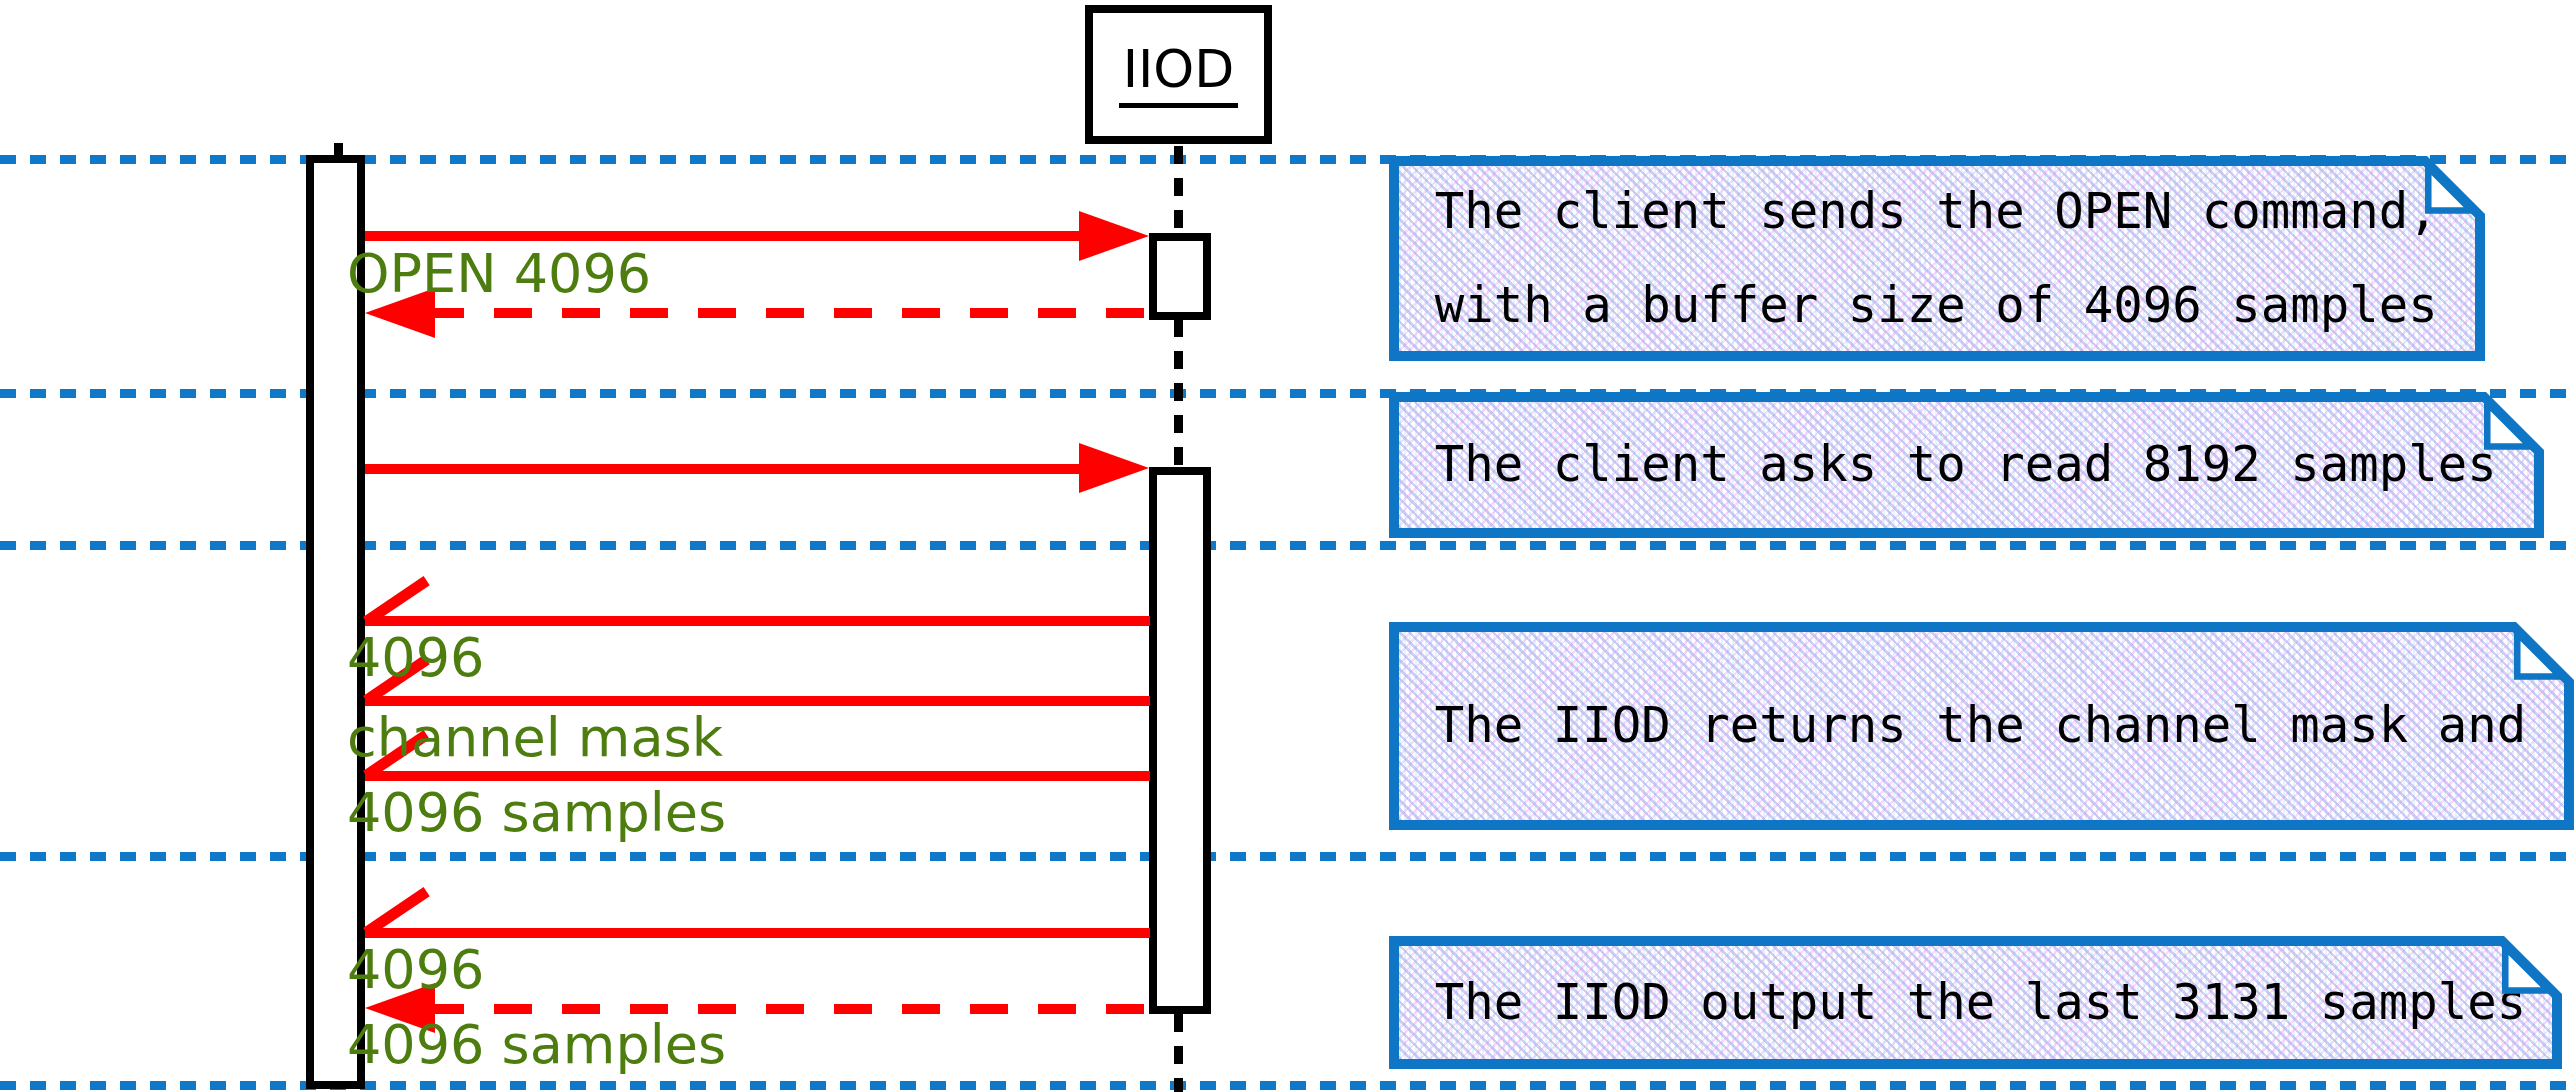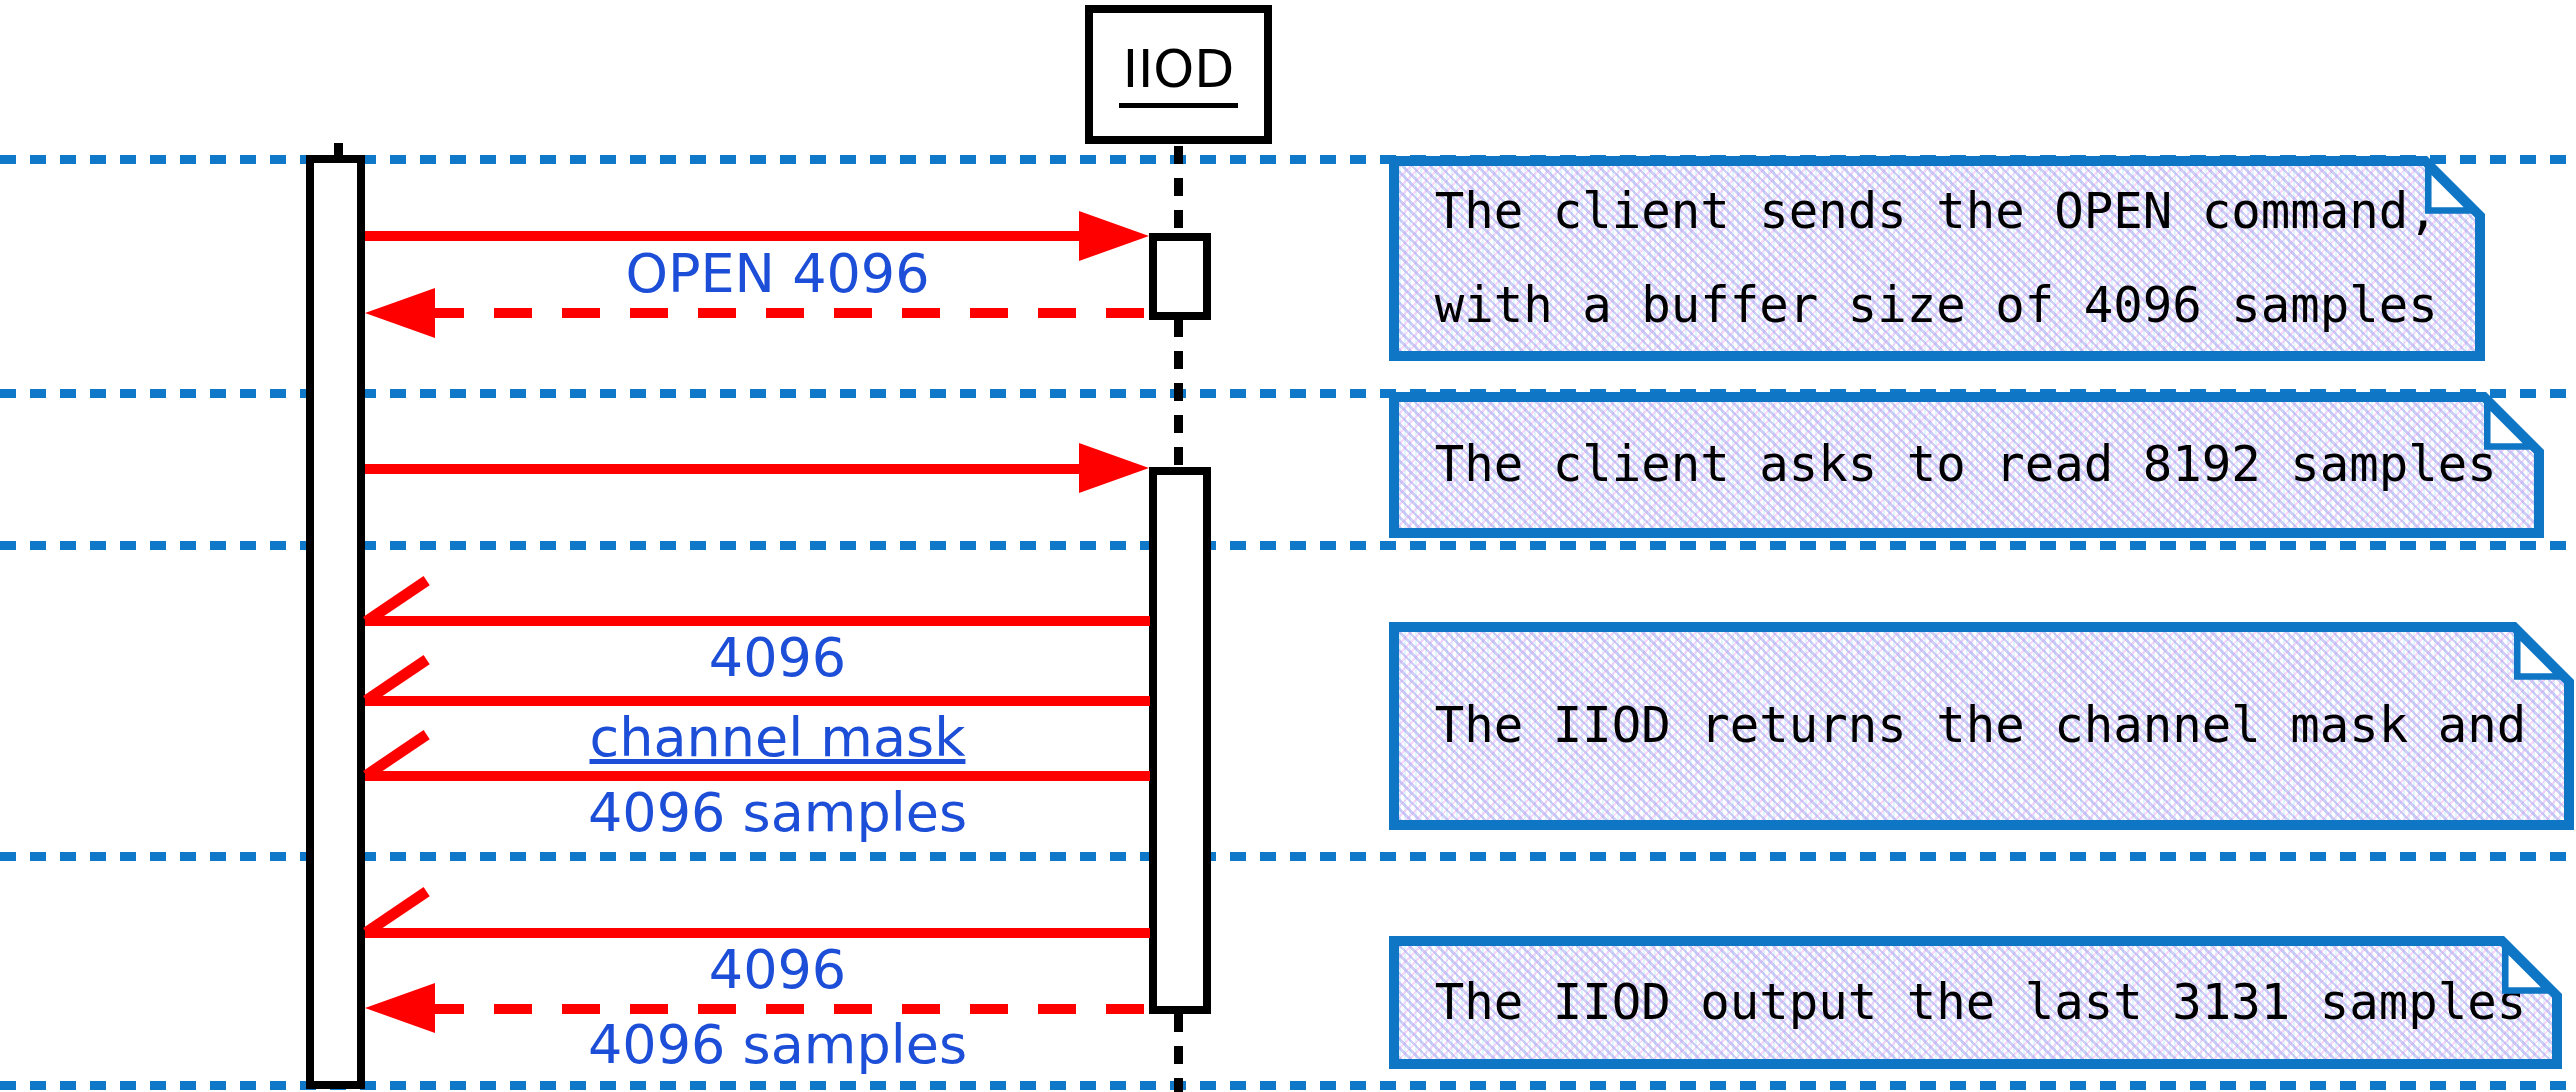--- a/index.html
+++ b/index.html
@@ -23,22 +23,22 @@
   .shaft-dash{position:absolute;height:9.8px;z-index:4;
               background:repeating-linear-gradient(90deg,#ff0000 0 38px,transparent 38px 68px);}
   .head-right{position:absolute;width:0;height:0;z-index:4;
               border-top:25px solid transparent;border-bottom:25px solid transparent;
               border-left:70px solid #ff0000;}
   .head-left{position:absolute;width:0;height:0;z-index:4;
              border-top:25px solid transparent;border-bottom:25px solid transparent;
              border-right:70px solid #ff0000;}
   .barb{position:absolute;width:73px;height:10.5px;background:#ff0000;z-index:4;
         transform-origin:0 50%;transform:rotate(-34deg);}
-  .alabel{position:absolute;left:384px;width:787px;text-align:center;z-index:5;
-          color:#1d4ed8;font-size:54px;line-height:1.1;}
+  .alabel{position:absolute;left:347px;width:787px;z-index:5;
+          color:#4d7c0f;font-size:54px;line-height:1.1;}
   
   .note{position:absolute;background:#0e76c5;z-index:4;
         clip-path:polygon(0 0,calc(100% - 58px) 0,100% 58px,100% 100%,0 100%);}
   .note-fill{position:absolute;left:9.8px;top:9.8px;right:9.8px;bottom:9.8px;
              clip-path:polygon(0 0,calc(100% - 52px) 0,100% 52px,100% 100%,0 100%);
              background-color:#ffffff;
              background-image:
                repeating-linear-gradient(45deg,rgba(168,168,240,0.55) 0 2.6px,rgba(255,255,255,0) 2.6px 6.6px),
                repeating-linear-gradient(135deg,rgba(250,168,240,0.45) 0 2px,rgba(255,255,255,0) 2px 7.2px),
                repeating-linear-gradient(90deg,rgba(168,225,250,0.35) 0 2px,rgba(255,255,255,0) 2px 5.2px);
@@ -80,21 +80,21 @@
 
   <div class="shaft" style="left:365px;top:464px;width:718px;"></div>
   <div class="head-right" style="left:1079px;top:443px;"></div>
 
   <div class="shaft" style="left:365px;top:616px;width:785px;"></div>
   <div class="barb" style="left:366px;top:616px;"></div>
   <div class="alabel" style="top:628px;">4096</div>
 
   <div class="shaft" style="left:365px;top:696px;width:785px;"></div>
   <div class="barb" style="left:366px;top:695px;"></div>
-  <div class="alabel" style="top:708px;text-decoration:underline;">channel mask</div>
+  <div class="alabel" style="top:708px;">channel mask</div>
 
   <div class="shaft" style="left:365px;top:771px;width:785px;"></div>
   <div class="barb" style="left:366px;top:770px;"></div>
   <div class="alabel" style="top:783px;">4096 samples</div>
 
   <div class="shaft" style="left:365px;top:928px;width:785px;"></div>
   <div class="barb" style="left:366px;top:927px;"></div>
   <div class="alabel" style="top:940px;">4096</div>
 
   <div class="shaft-dash" style="left:426px;top:1004px;width:723px;"></div>

